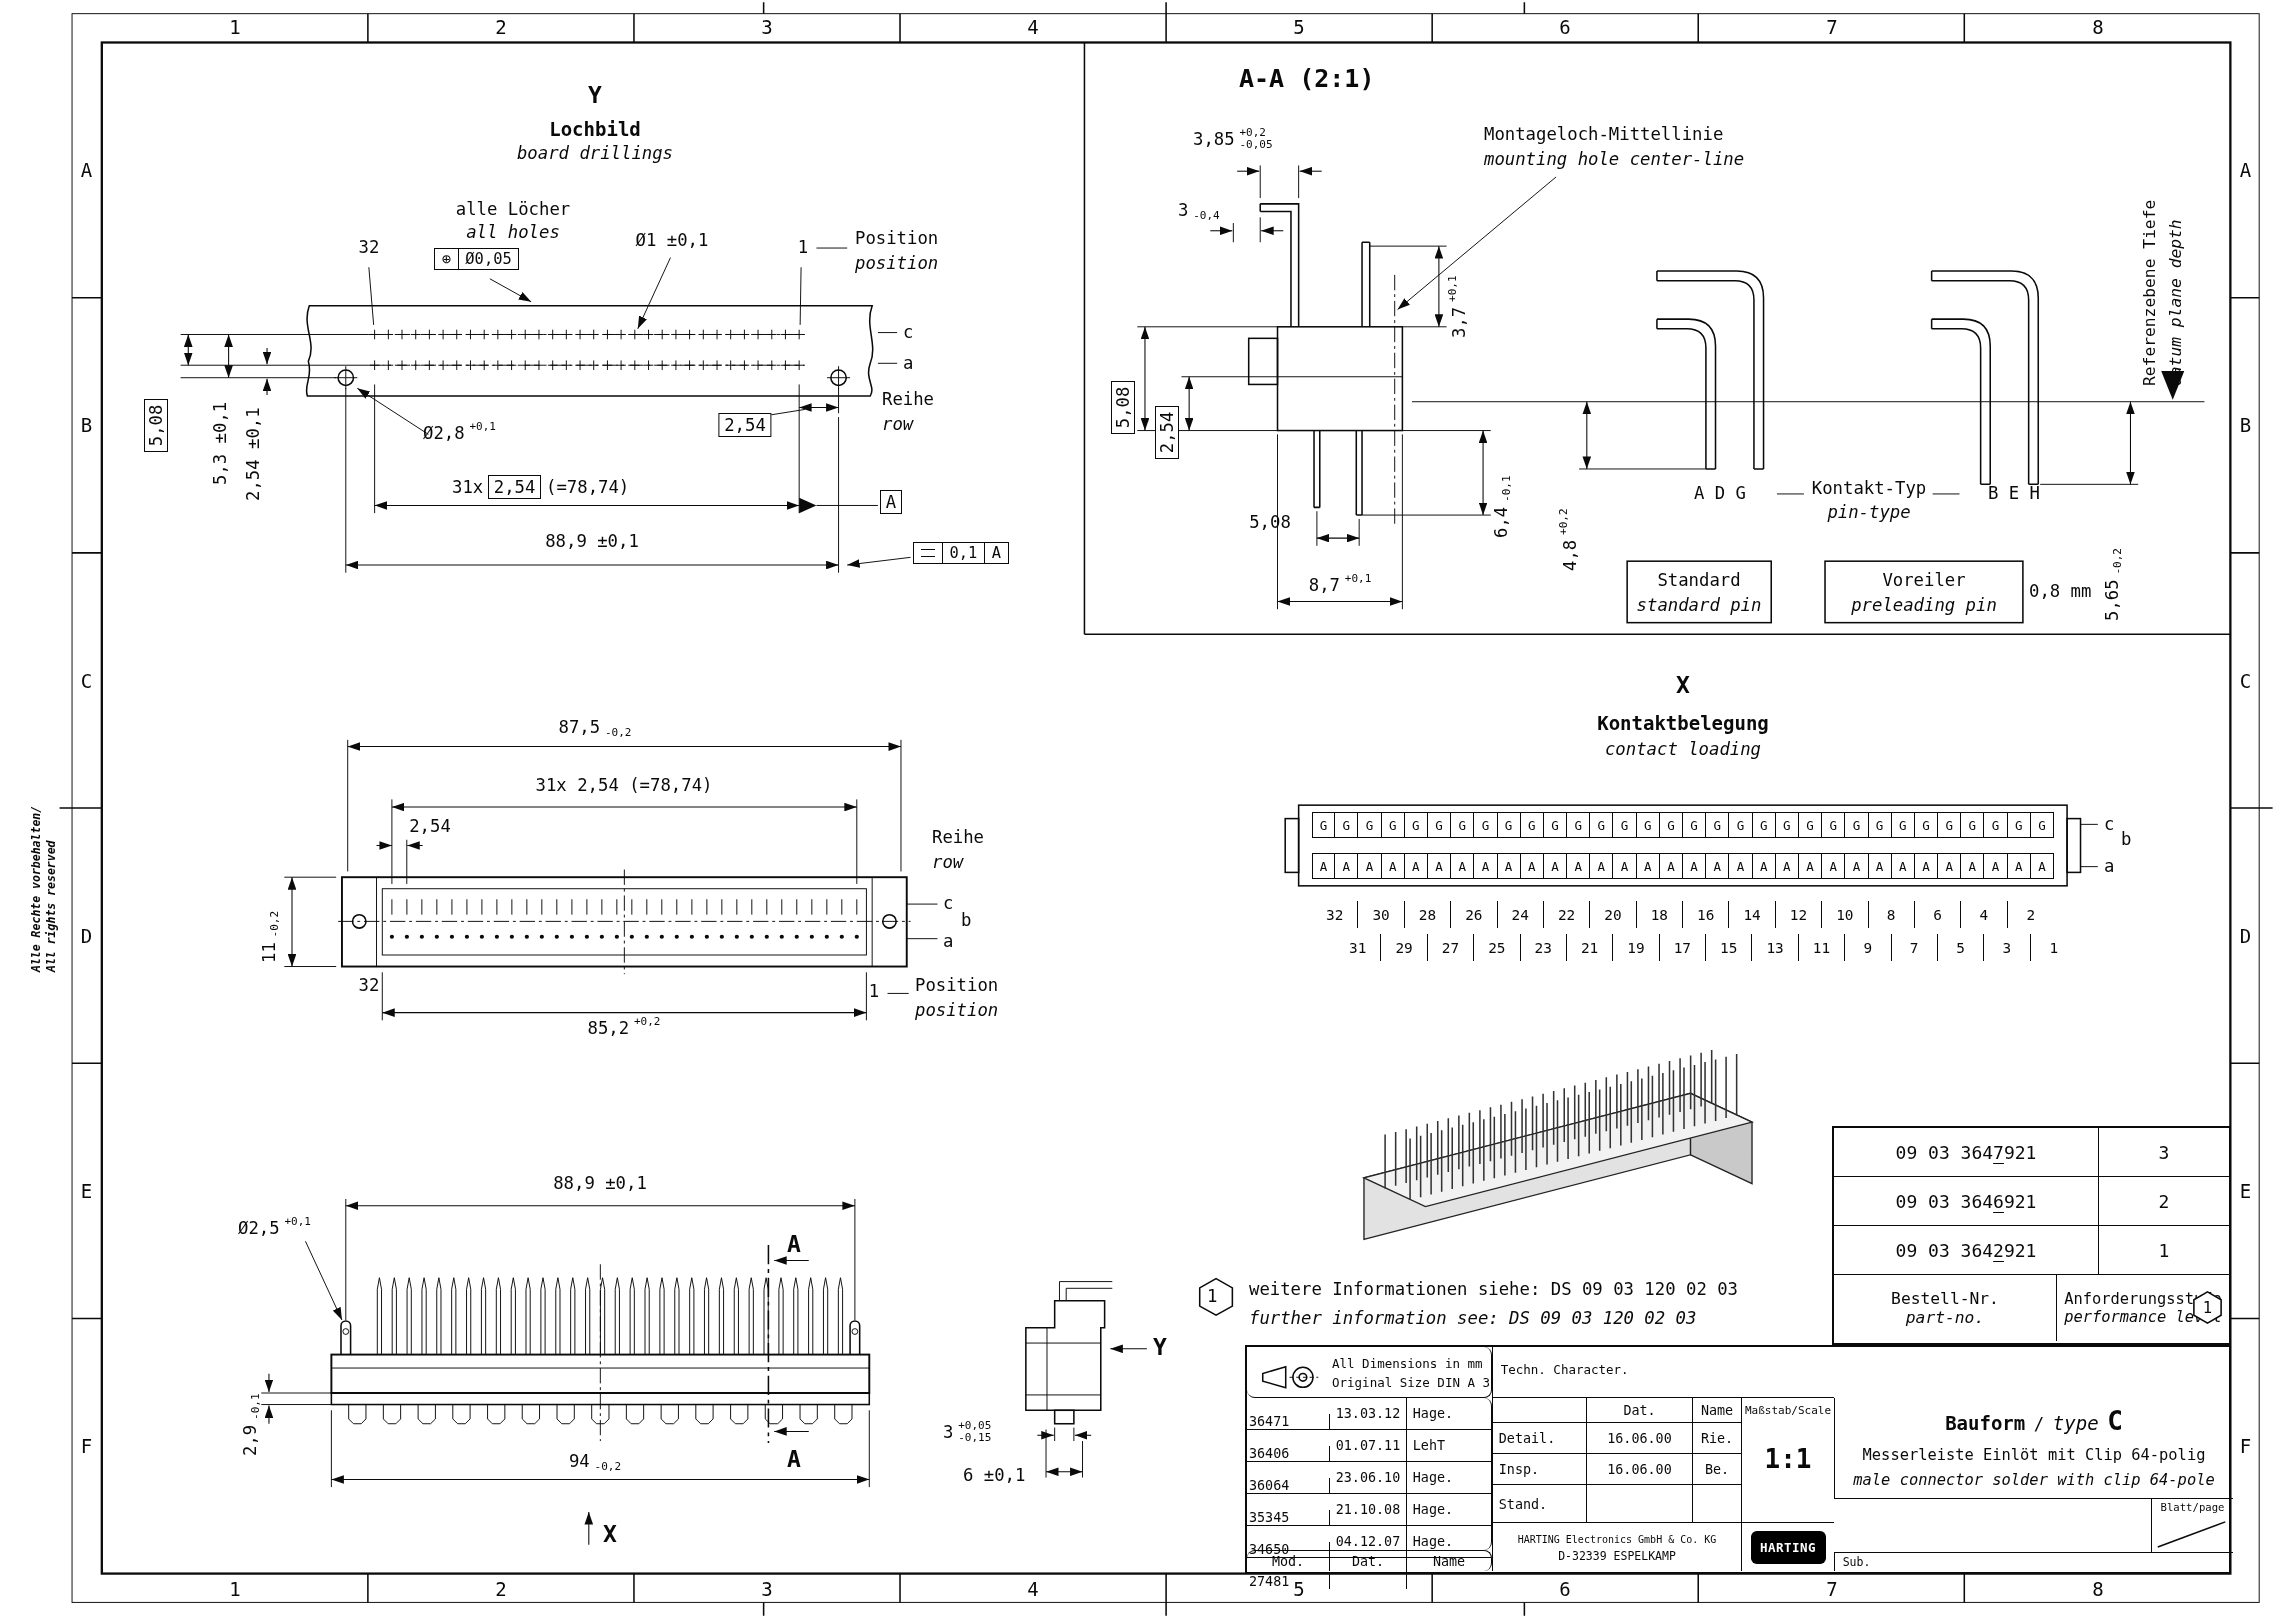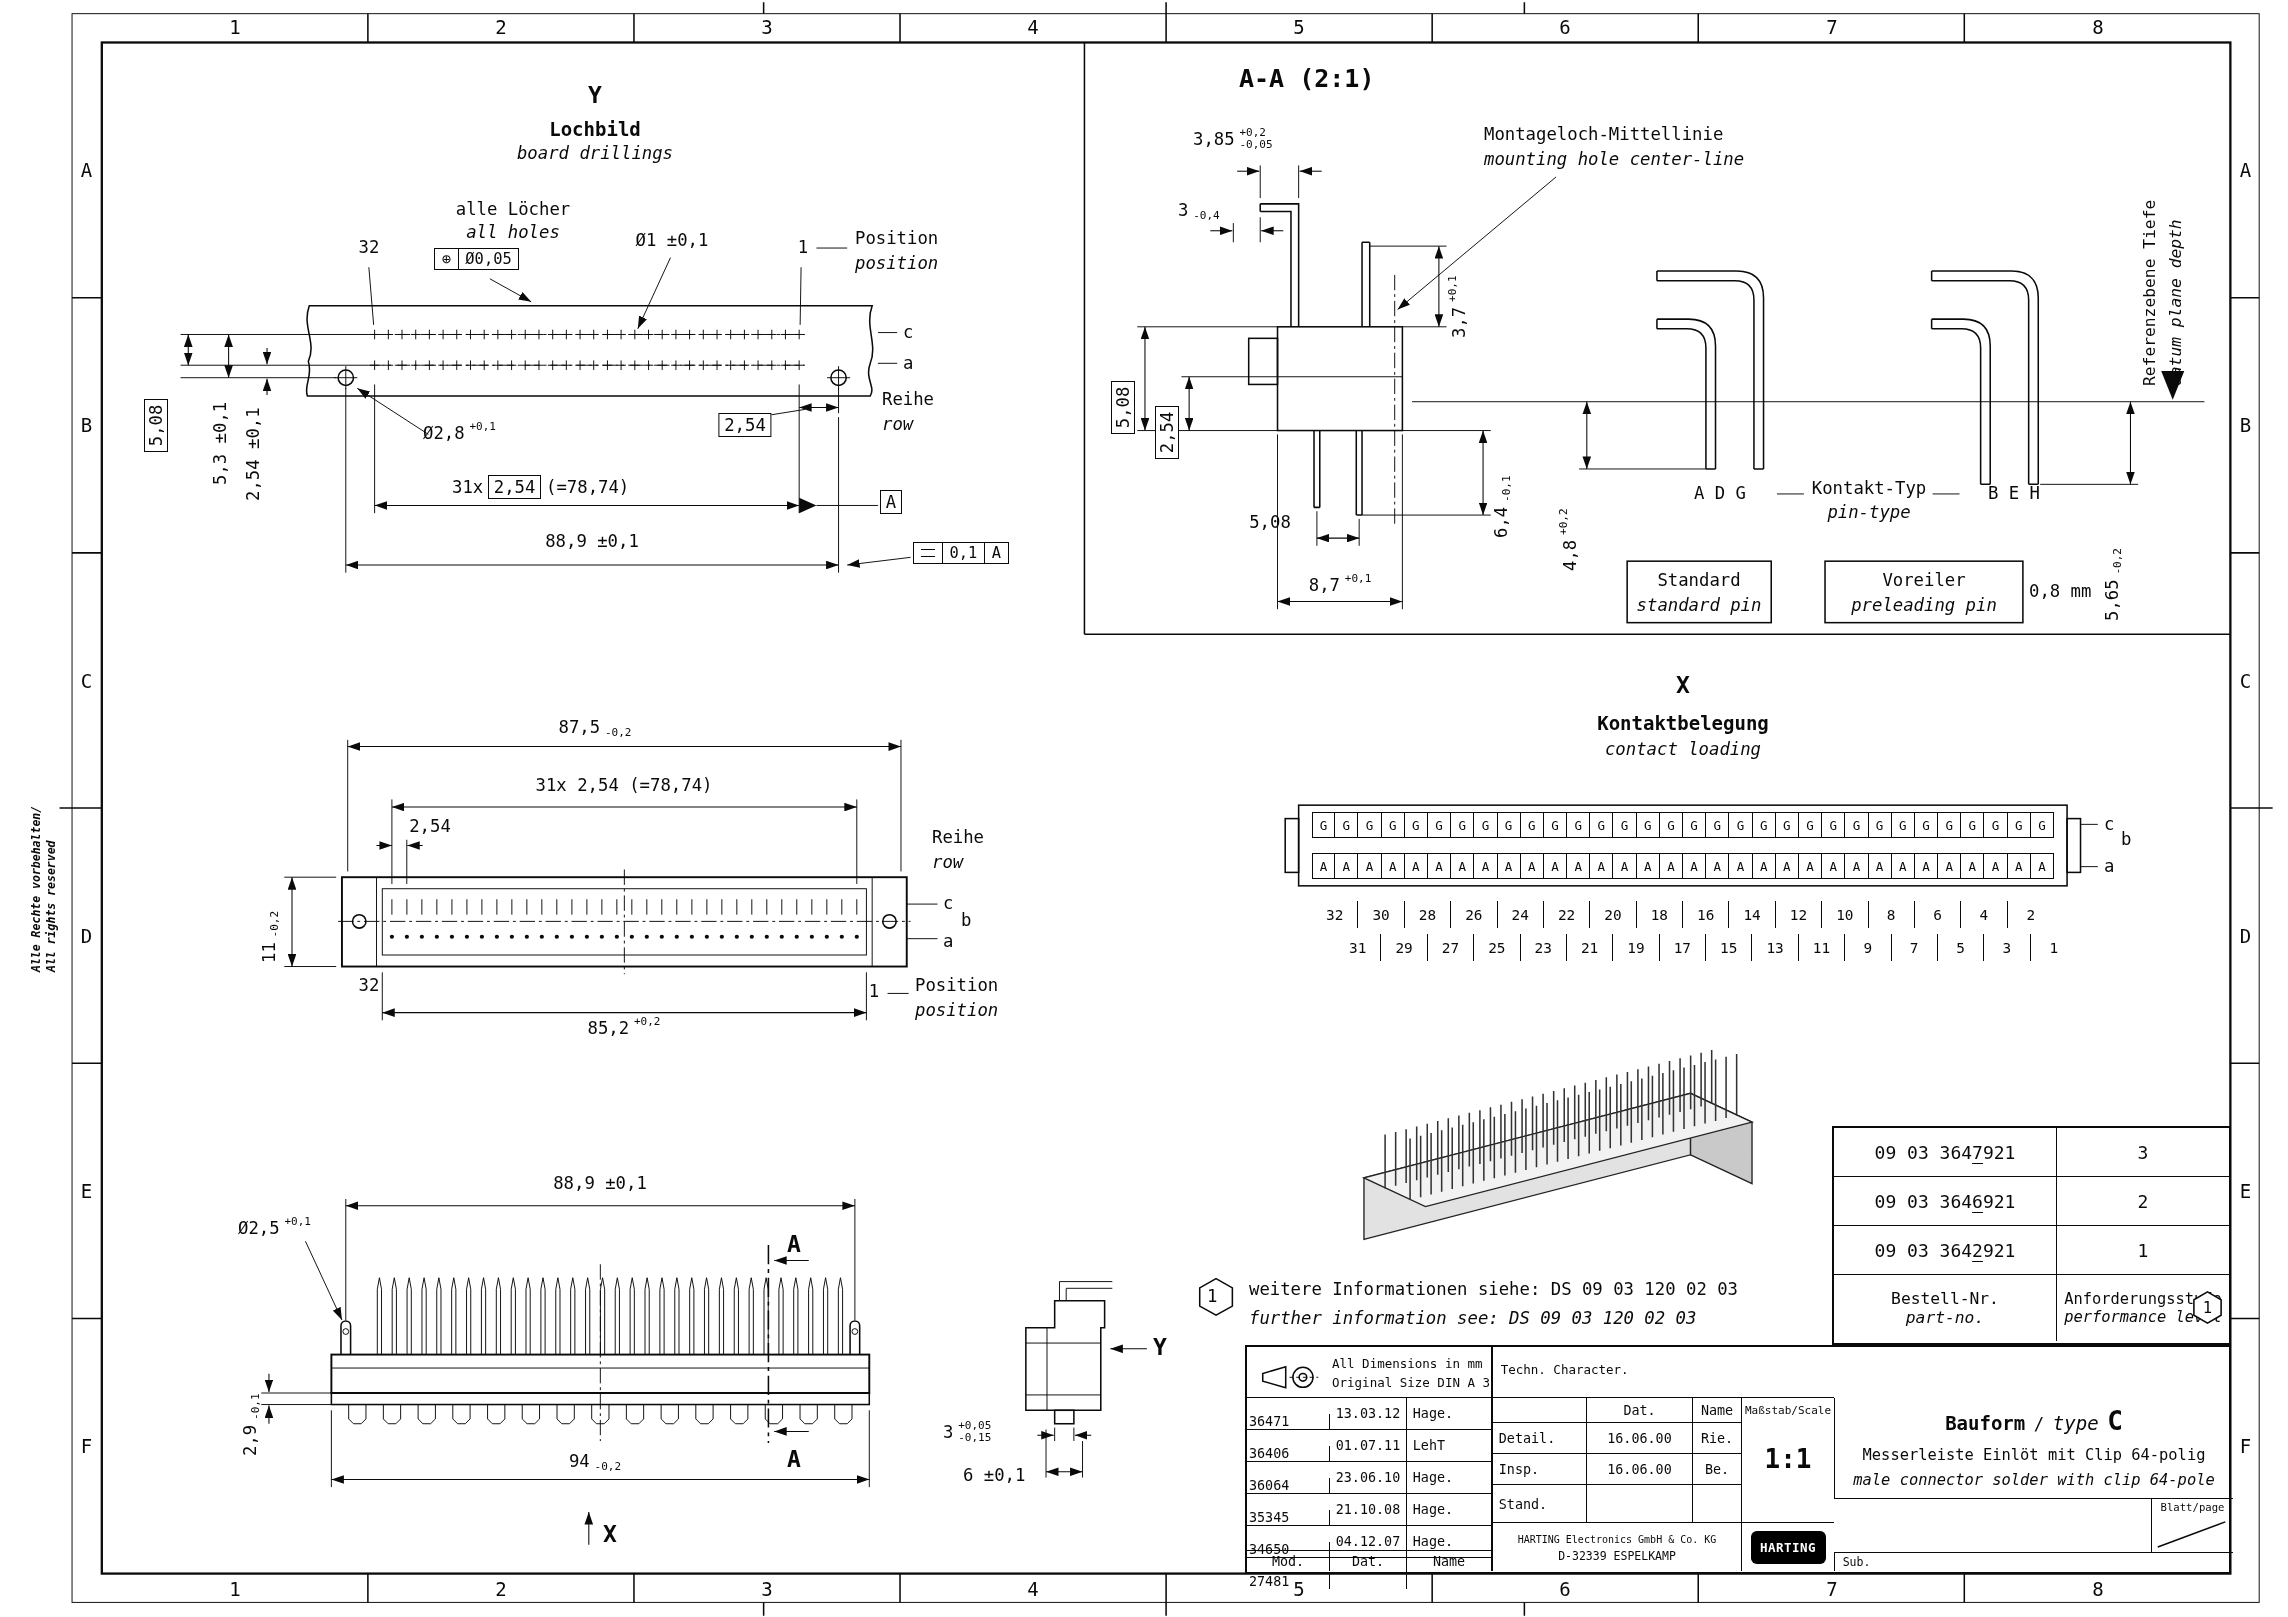--- a/index.html
+++ b/index.html
@@ -41,34 +41,34 @@
          font-size:12.5px;}
   .ccell:first-child{border-left:1px solid #0a0a0a;}
   #num-even,#num-odd{position:absolute;width:742px;height:27px;display:grid;grid-template-columns:repeat(16,1fr);z-index:5;}
   #num-even{left:1312px;top:901px;}#num-odd{left:1335px;top:934px;}
   .ncell{display:flex;align-items:center;justify-content:center;font-size:14.4px;border-right:1.4px solid #0a0a0a;}
   .ncell:last-child{border-right:none;}
   
   #parttable{position:absolute;left:1832px;top:1126px;width:399px;height:219px;border:2.4px solid #0a0a0a;
              background:#fff;z-index:7;}
   .pt-row{display:flex;height:49px;border-bottom:1.5px solid #0a0a0a;}
-  .pt-num{width:223px;display:flex;align-items:center;justify-content:center;font-size:18px;border-right:1.5px solid #0a0a0a;}
+  .pt-num{width:265px;display:flex;align-items:center;justify-content:center;font-size:18px;border-right:1.5px solid #0a0a0a;}
   .pt-lvl{flex:1;display:flex;align-items:center;justify-content:center;font-size:18px;}
   .u{text-decoration:underline;text-underline-offset:3.8px;}
   .pt-hdr{display:flex;height:66px;position:relative;}
   .pt-hdr-l{width:223px;border-right:1.5px solid #0a0a0a;display:flex;flex-direction:column;align-items:center;justify-content:center;font-size:16.3px;}
   .pt-hdr-r{flex:1;display:flex;flex-direction:column;align-items:center;justify-content:center;font-size:15.4px;position:relative;}
   
   #titleblock{position:absolute;left:1245px;top:1345px;width:986px;height:229px;border:2.4px solid #0a0a0a;
               background:#fff;z-index:7;}
   .cell{position:absolute;}
   .bl{border-left:1.5px solid #0a0a0a;}
   .bb{border-bottom:1.5px solid #0a0a0a;}
   .bt{border-top:1.5px solid #0a0a0a;}
-  .br{border-right:1.5px solid #0a0a0a;}
+  .br{border-right:1.5px solid #0a0a0a;border-radius:8px;}
   #rev-rows{display:flex;flex-direction:column;}
   .rev-row{flex:1;display:flex;border-bottom:1.2px solid #0a0a0a;font-size:13.4px;}
   .rev-row:last-child{border-bottom:none;}
   .rc1{width:83px;border-right:1.2px solid #0a0a0a;display:flex;align-items:center;padding-left:2px;margin-top:16px;}
   .rc2{width:77px;border-right:1.2px solid #0a0a0a;display:flex;align-items:center;justify-content:center;}
   .rc3{flex:1;display:flex;align-items:center;padding-left:5.8px;}
   .rh{display:flex;height:100%;font-size:13.4px;}
   .rh>div{display:flex;align-items:center;justify-content:center;}
   .ap-row{display:flex;border-bottom:1.2px solid #0a0a0a;font-size:13.4px;}
   .ap-l{width:93px;display:flex;align-items:center;padding-left:5.8px;}

